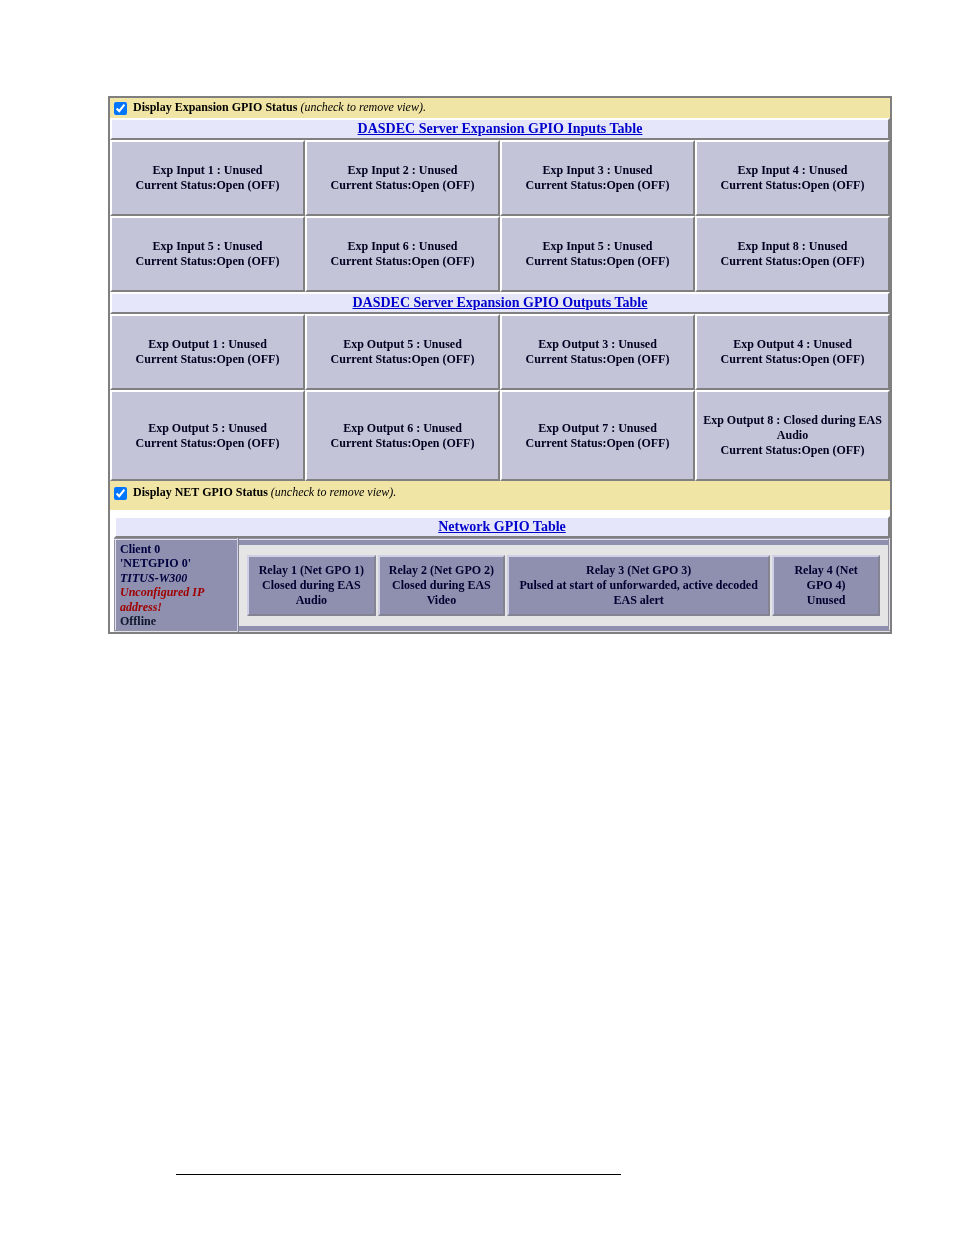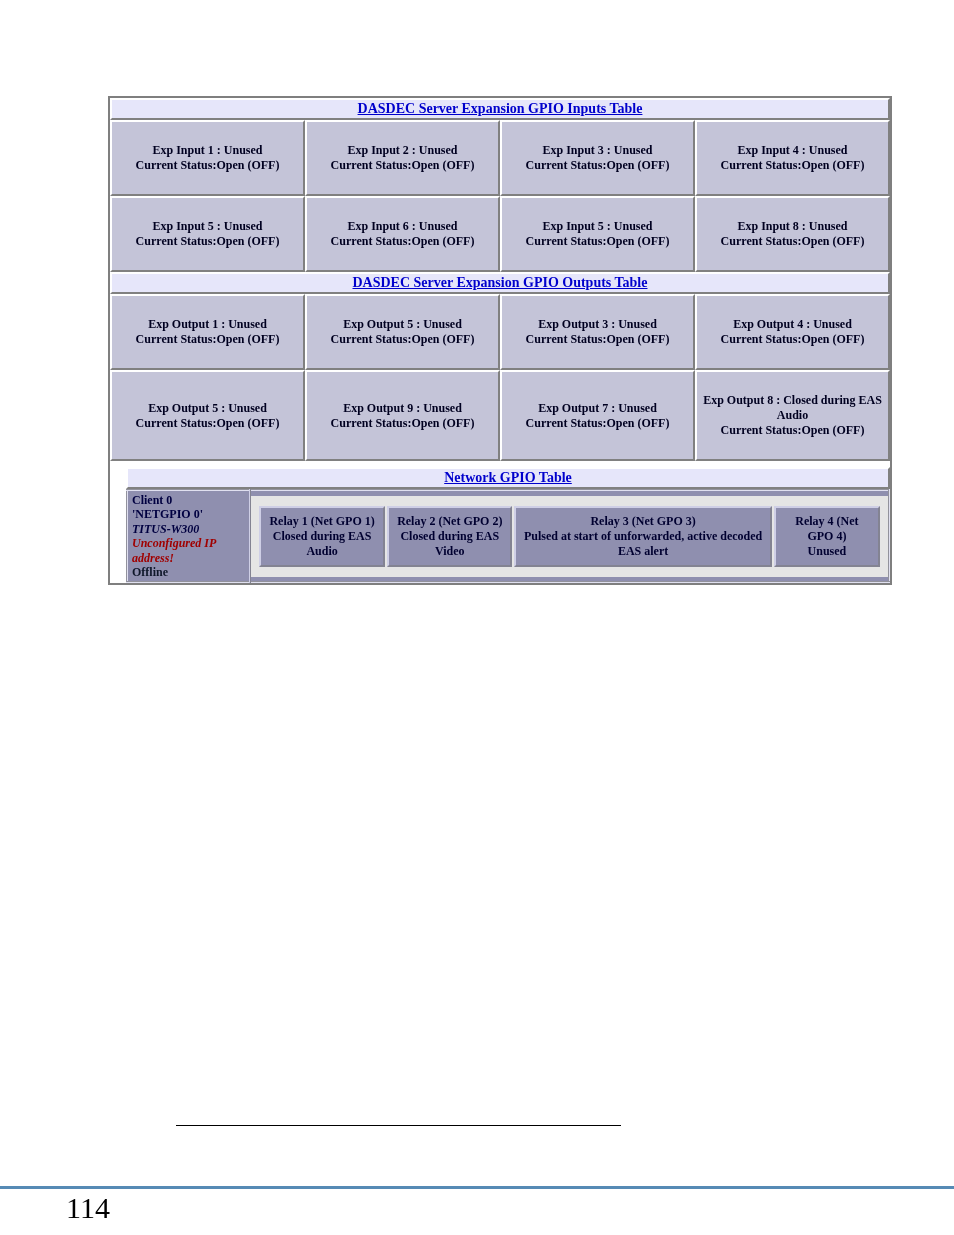--- a/index.html
+++ b/index.html
@@ -59,21 +59,21 @@
     text-align: center;
     padding: 21px 2px;
     font-size: 12px;
     color: #000020;
     font-weight: bold;
     width: 25%;
     line-height: 1.25;
   }
   .net-wrap {
     background: #ffffff;
-    padding: 6px 0 0 16px;
+    padding: 6px 0 0 4px;
   }
   table.net-outer {
     width: 100%;
     border-collapse: collapse;
     background:#8f8faf;
     border: 2px outset #e0e0f0;
   }
   table.net-outer > tbody > tr > td { vertical-align: middle; }
   .client-cell {
     width: 115px;
@@ -117,20 +117,25 @@
     font-family: "Times New Roman", serif;
   }
 </style>
 </head>
 <body>
 
 <div class="page">
 
   <div class="panel-wrap">
 
+    <div class="yellow-bar">
+      <input type="checkbox" checked="" style="">
+      <label>Display Expansion GPIO Status</label>
+      <em>(uncheck to remove view).</em>
+    </div>
 
     <div class="hdr-link">
       <a href="#">DASDEC Server Expansion GPIO Inputs Table</a>
     </div>
 
     <table class="io">
       <tbody>
           <tr>
         <td><span>Exp Input 1 : Unused</span><br><span>Current Status:Open (OFF)</span></td>
         <td><span>Exp Input 2 : Unused</span><br><span>Current Status:Open (OFF)</span></td>
@@ -153,27 +158,32 @@
     <table class="io">
       <tbody>
           <tr>
         <td><span>Exp Output 1 : Unused</span><br><span>Current Status:Open (OFF)</span></td>
         <td><span>Exp Output 5 : Unused</span><br><span>Current Status:Open (OFF)</span></td>
         <td><span>Exp Output 3 : Unused</span><br><span>Current Status:Open (OFF)</span></td>
         <td><span>Exp Output 4 : Unused</span><br><span>Current Status:Open (OFF)</span></td>
       </tr>
       <tr>
         <td><span>Exp Output 5 : Unused</span><br><span>Current Status:Open (OFF)</span></td>
-        <td><span>Exp Output 9 : Unused</span><br><span>Current Status:Open (OFF)</span></td>
+        <td><span>Exp Output 6 : Unused</span><br><span>Current Status:Open (OFF)</span></td>
         <td><span>Exp Output 7 : Unused</span><br><span>Current Status:Open (OFF)</span></td>
         <td><span>Exp Output 8 : Closed during EAS Audio</span><br><span>Current Status:Open (OFF)</span></td>
       </tr>
     </tbody>
       </table>
 
+    <div class="yellow-bar" style="padding-top:4px;padding-bottom:10px;">
+      <input type="checkbox" checked="" style="">
+      <label>Display NET GPIO Status</label>
+      <em>(uncheck to remove view).</em>
+    </div>
 
     <div class="net-wrap">
       <div class="hdr-link" style="margin:0 0 0 0;">
         <a href="#">Network GPIO Table</a>
       </div>
 
       <table class="net-outer">
         <tbody>
         <tr>
           <td class="client-cell">

